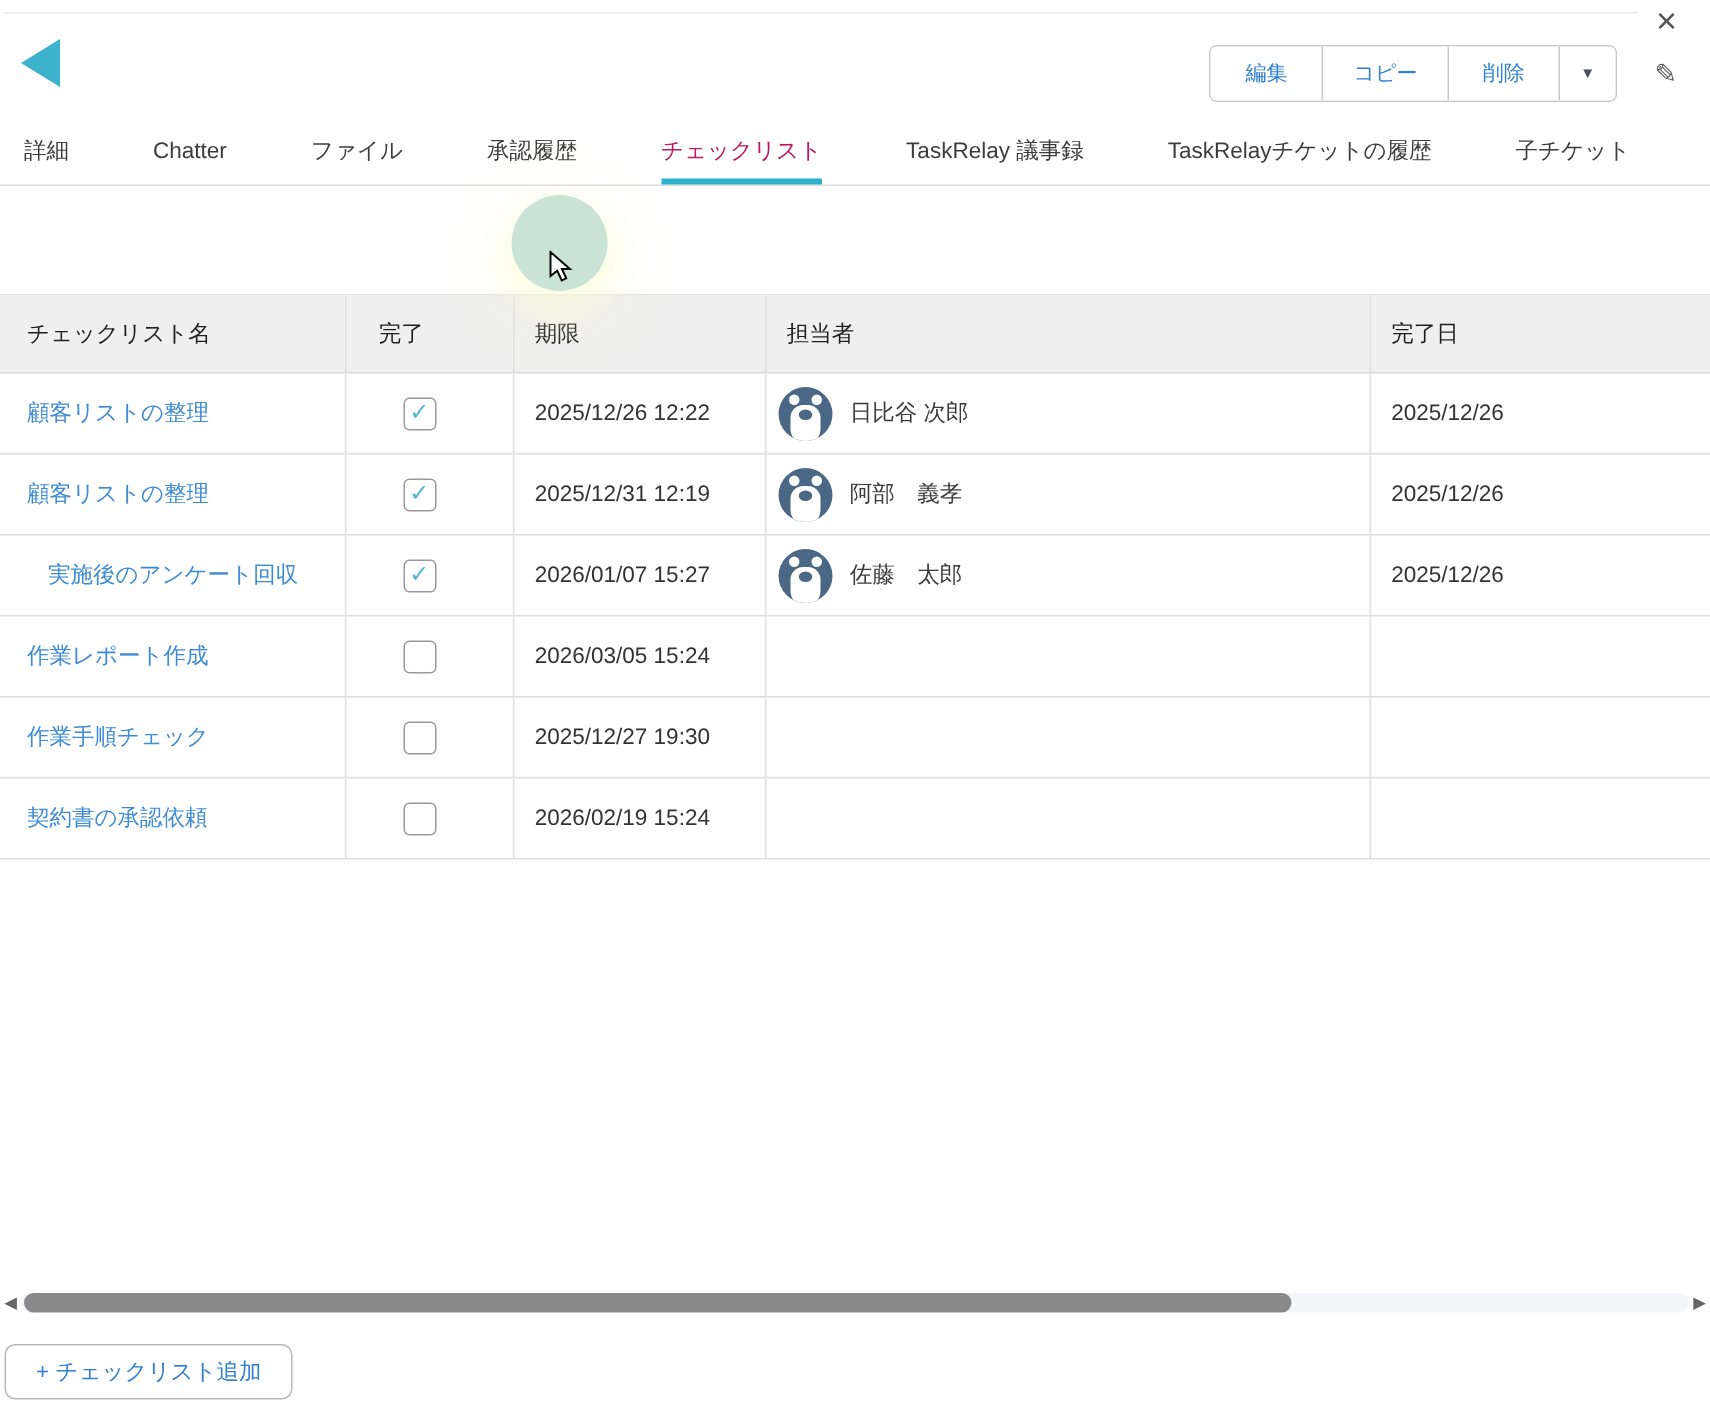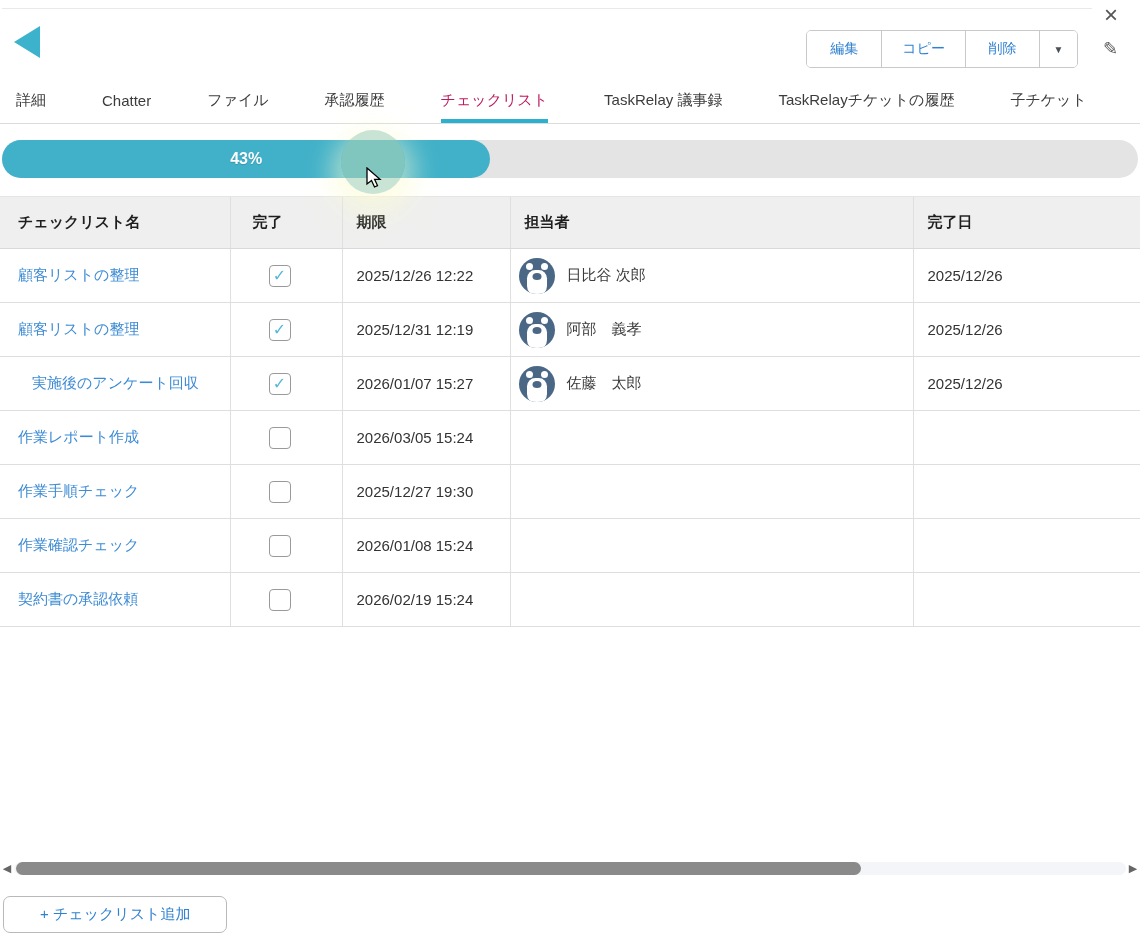--- a/index.html
+++ b/index.html
@@ -48,21 +48,21 @@
 
   
   .click-glow { position:absolute; top:130px; left:341px; width:64px; height:64px; border-radius:50%;
                 background:rgba(168,212,185,0.62); box-shadow:0 10px 26px 10px rgba(252,252,210,0.55);
                 pointer-events:none; z-index:5; }
   .cursor { position:absolute; top:167px; left:366px; z-index:6; pointer-events:none; }
 
   
   .checklist-table { position:absolute; top:196px; left:0; width:1140px; border-collapse:collapse;
                      table-layout:fixed; font-size:15px; }
-  .checklist-table th { background:#efefef; height:52px; text-align:left; font-weight:bold; color:#1e1e1e;
+  .checklist-table th { background:#efefef; height:52px; text-align:left; font-weight:normal; color:#1e1e1e;
                         border-bottom:1px solid #d9d9d9; border-top:1px solid #e5e5e5; }
   .checklist-table td { height:54px; border-bottom:1px solid #dedede; color:#333; background:#fff; }
   .checklist-table th + th, .checklist-table td + td { border-left:1px solid #dfdfdf; }
   .pad-sm { padding-left:14px; }
   .pad-chk-h { padding-left:22px; }
   .name-link { color:#3d8bd4; text-decoration:none; cursor:pointer; }
 
   .chkbox { width:22px; height:22px; margin-left:38px; border:1px solid #9a9a9a; border-radius:4px;
             background:#fff; display:flex; align-items:center; justify-content:center; cursor:pointer; }
   .chkbox .tick { display:none; color:#53b7d8; font-size:16px; font-weight:bold; line-height:1; }
@@ -78,21 +78,21 @@
                   background:#4a6786; border-radius:50%; }
   .assignee-name { color:#3a3a3a; }
 
   
   .hscroll { position:absolute; top:860px; left:0; width:1140px; height:16px; display:flex; align-items:center; }
   .hscroll-arrow { width:14px; color:#666; font-size:11px; display:flex; align-items:center; justify-content:center; cursor:pointer; }
   .hscroll-track { flex:1; height:13px; background:#f3f5f8; border-radius:7px; position:relative; }
   .hscroll-thumb { position:absolute; left:2px; top:0; width:76%; height:13px; background:#8a8a8a; border-radius:7px; cursor:grab; }
 
   
-  .add-btn { position:absolute; top:896px; left:3px; height:37px; padding:0 36px; background:#fff;
+  .add-btn { position:absolute; top:896px; left:3px; height:37px; padding:0 20px; background:#fff;
              border:1px solid #b9b9b9; border-radius:7px; color:#2f80d0; font-size:15px; cursor:pointer;
              font-family:inherit; display:flex; align-items:center; }
 </style>
 </head>
 <body>
 
 <div id="stage">
 
   <div class="top-line"></div>
 
@@ -115,25 +115,20 @@
     <div class="tab">ファイル</div>
     <div class="tab">承認履歴</div>
     <div class="tab active">チェックリスト</div>
     <div class="tab">TaskRelay 議事録</div>
     <div class="tab">TaskRelayチケットの履歴</div>
     <div class="tab">子チケット</div>
     <div class="tab">TaskRelay予実</div>
     <div class="tab-pencil pencil">✎</div>
   </div>
 
-  <div class="progress-track">
-    <div class="progress-fill" style="width: 43%;">
-      <span class="progress-label">43%</span>
-    </div>
-  </div>
 
   <div class="click-glow"></div>
   <svg class="cursor" width="18" height="22" viewBox="0 0 18 22">
     <polygon points="1,1 1,17 5.5,13.5 8.5,20 11.5,18.6 8.6,12.3 14,12.3" fill="#fff" stroke="#000" stroke-width="1.3"></polygon>
   </svg>
 
   <table class="checklist-table">
     <colgroup>
         <col style="width:230px">
         <col style="width:112px">
@@ -226,29 +221,20 @@
       <tr>
         <td style="padding-left:18px"><a class="name-link">作業手順チェック</a></td>
         <td>
             <span class="chkbox"></span>
           </td>
         <td class="pad-sm">2025/12/27 19:30</td>
         <td></td>
         <td class="pad-sm"></td>
       </tr>
       <tr>
-        <td style="padding-left:18px"><a class="name-link">作業確認チェック</a></td>
-        <td>
-            <span class="chkbox"></span>
-          </td>
-        <td class="pad-sm">2026/01/08 15:24</td>
-        <td></td>
-        <td class="pad-sm"></td>
-      </tr>
-      <tr>
         <td style="padding-left:18px"><a class="name-link">契約書の承認依頼</a></td>
         <td>
             <span class="chkbox"></span>
           </td>
         <td class="pad-sm">2026/02/19 15:24</td>
         <td></td>
         <td class="pad-sm"></td>
       </tr>
     </tbody>
   </table>

